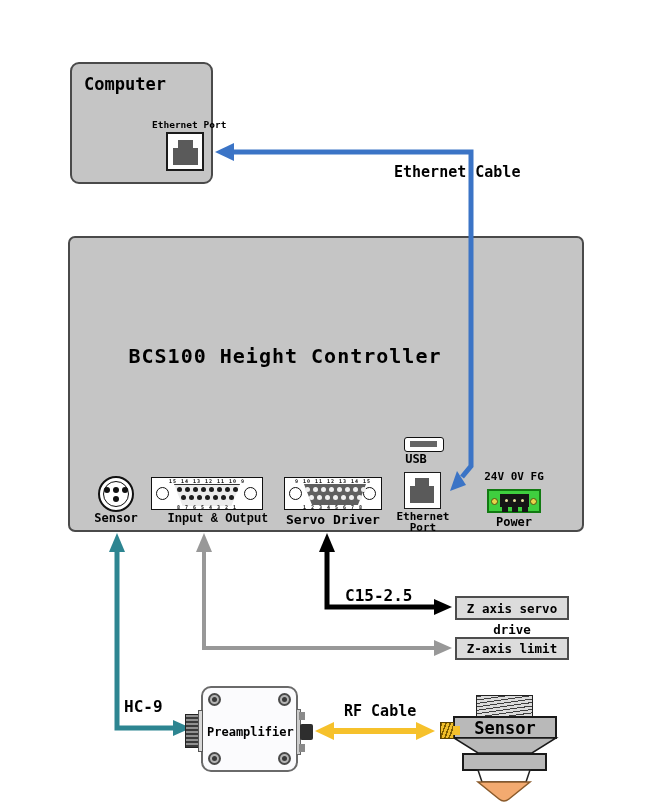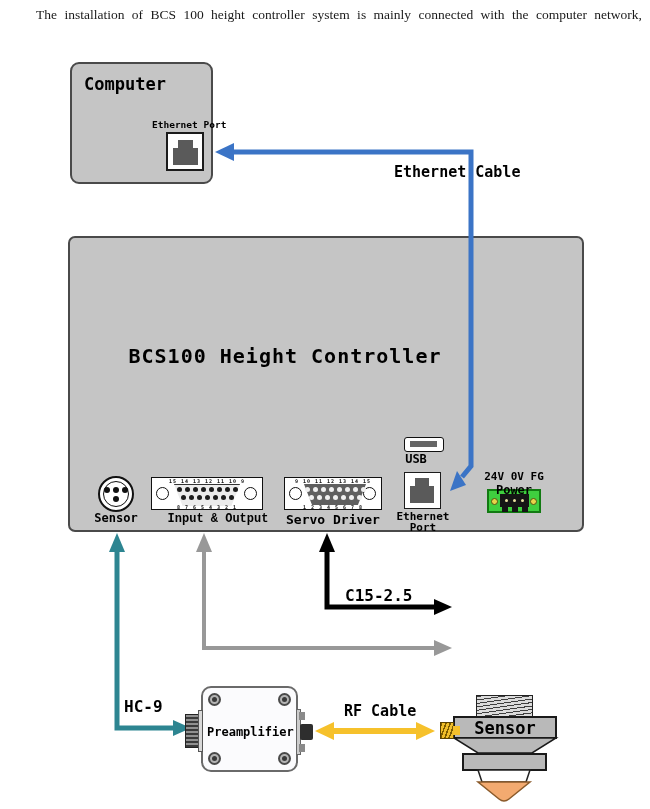--- a/index.html
+++ b/index.html
@@ -67,21 +67,20 @@
   
   .cablelab{font-weight:bold;color:#000;z-index:7;}
   svg.overlay{position:absolute;left:0;top:0;z-index:5;}
 </style>
 </head>
 <body>
 
 <div id="page">
 
   <div class="abs" id="intro">
-    <div class="l1">The installation of BCS 100 height controller system is mainly connected with the computer network,</div>
   </div>
 
   <div class="abs greybox" id="computer"></div>
   <div class="abs boldlab" id="computer-title">Computer</div>
   <div class="abs boldlab" id="comp-port-label">Ethernet Port</div>
   <div class="abs rj45" style="left:166px;top:132px;width:38px;height:39px;">
     <div class="tab" style="left:10px;top:6px;width:15px;height:9px;"></div>
     <div class="body" style="left:5px;top:14px;width:25px;height:17px;"></div>
   </div>
 
@@ -178,22 +177,24 @@
     <div class="screw" style="right:2px;"></div>
     <div class="block">
         <i></i>
         <i></i>
         <i></i>
       </div>
     <div class="tooth" style="left:13px;"></div>
     <div class="tooth" style="left:23px;"></div>
     <div class="tooth" style="left:33px;"></div>
   </div>
-  <div class="abs portlab" style="left:487px;top:484px;width:54px;">Power</div>
-
+  <div class="abs portlab" style="left:487px;top:516px;width:54px;">Power</div>
+
+  <div class="abs devbox" style="left:455px;top:596px;width:114px;height:24px;line-height:21px;">Z axis servo drive</div>
+  <div class="abs devbox" style="left:455px;top:637px;width:114px;height:23px;line-height:20px;">Z-axis limit</div>
 
   <div class="abs" id="preamp">
     <div class="screw" style="left:5px;top:5px;">
         <i></i>
       </div>
     <div class="screw" style="right:5px;top:5px;">
         <i></i>
       </div>
     <div class="screw" style="left:5px;bottom:5px;">
         <i></i>

